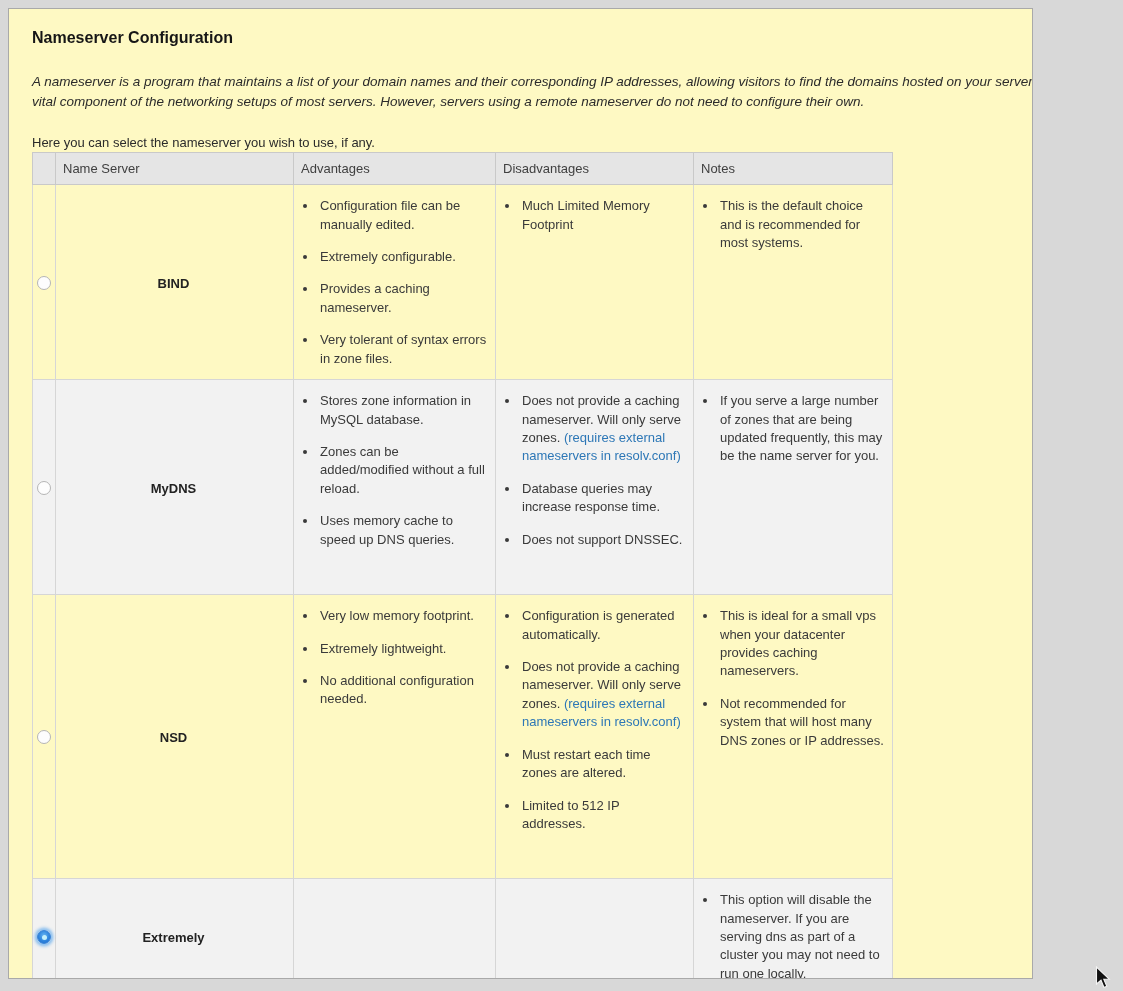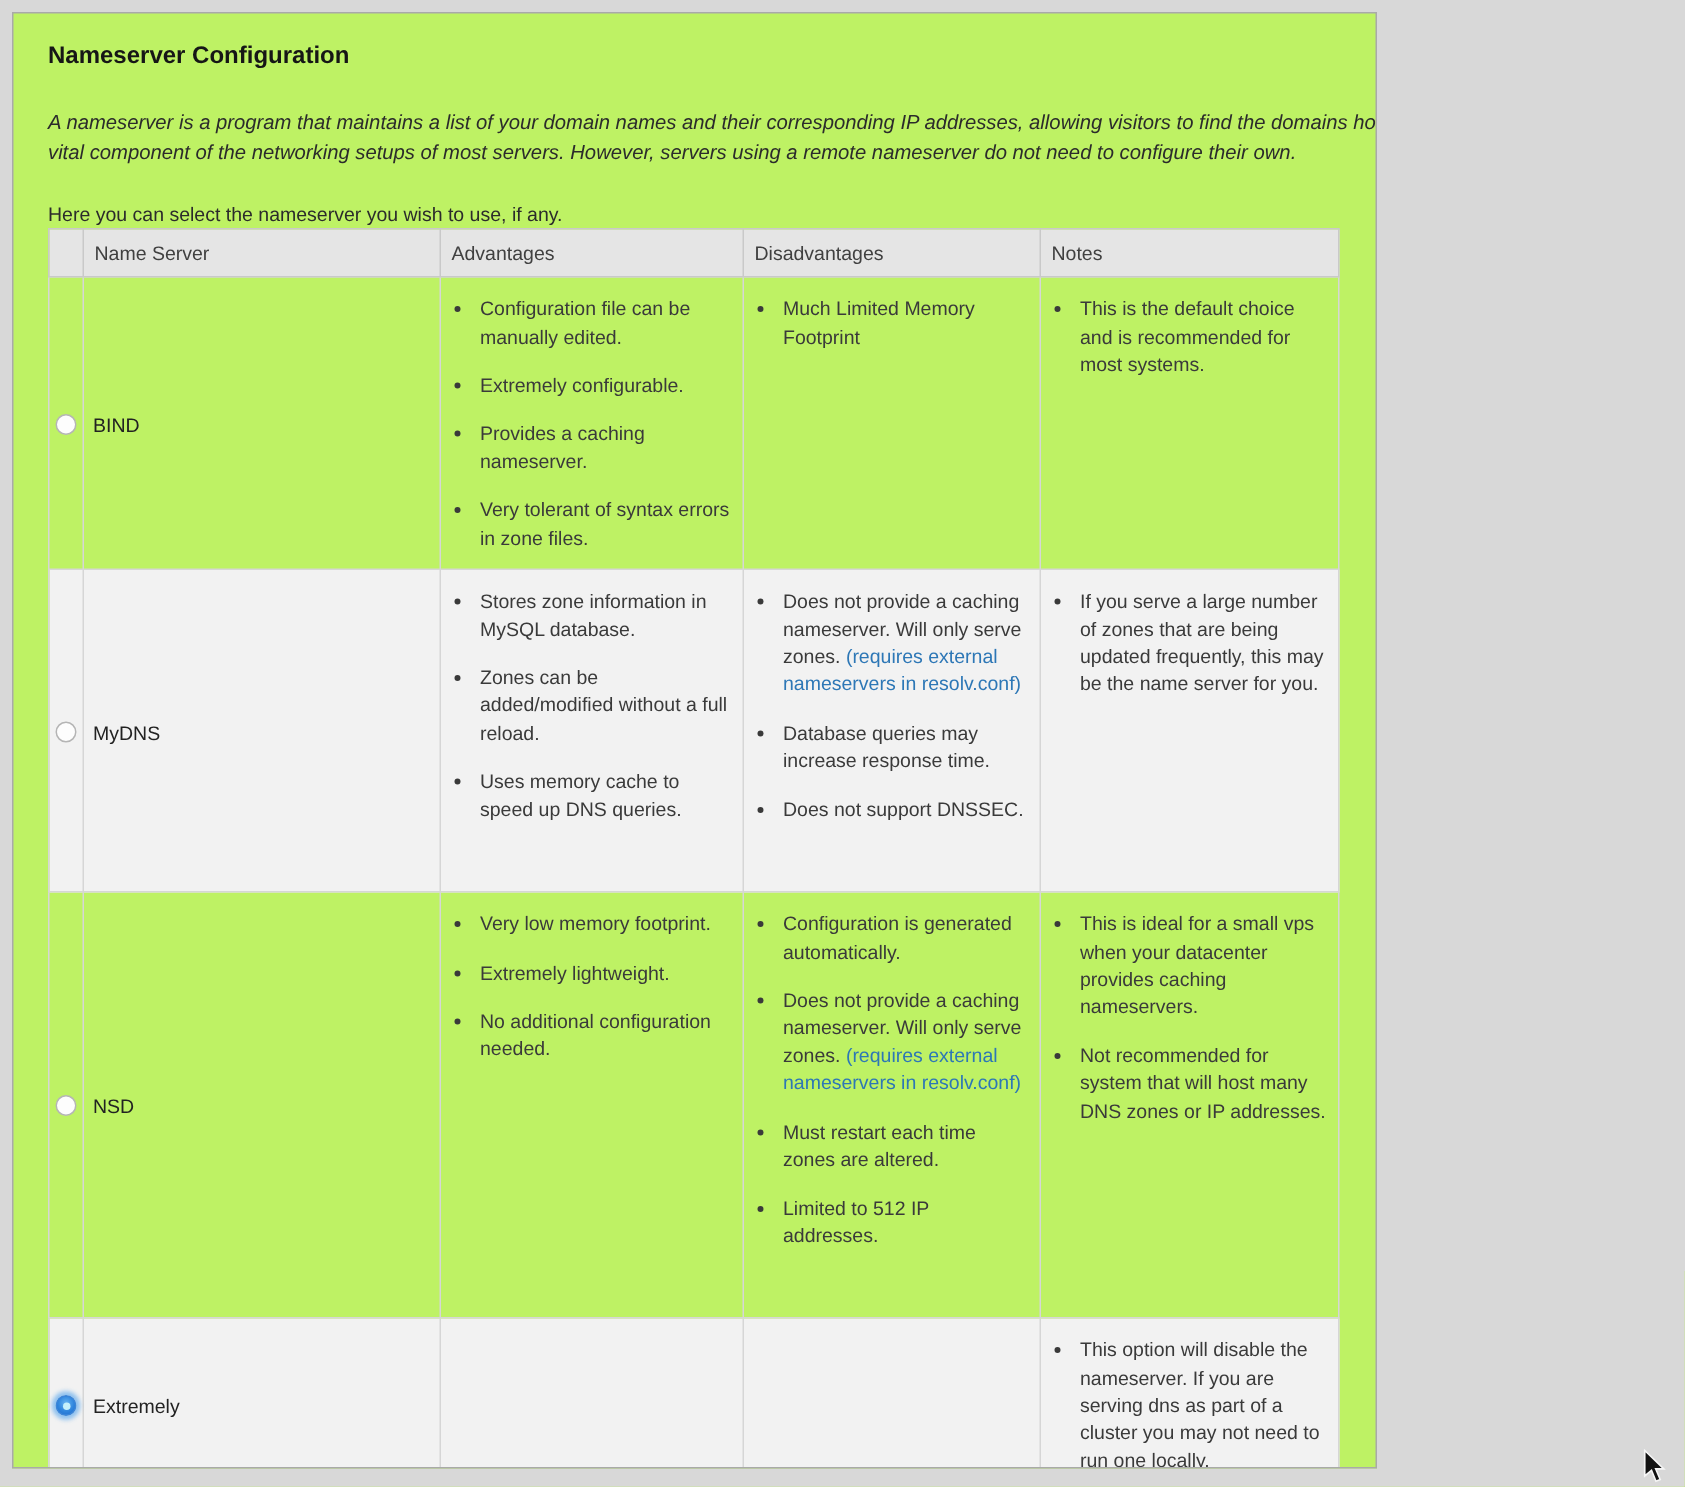--- a/index.html
+++ b/index.html
@@ -6,22 +6,22 @@
   html, body {
     margin: 0; padding: 0;
     width: 1123px; height: 991px;
     background: #d8d8d8;
     font-family: "Liberation Sans", "DejaVu Sans", sans-serif;
     overflow: hidden;
   }
   .panel {
     position: absolute;
     left: 8px; top: 8px;
-    width: 910px; height: 971px;
-    background: #bef264;
+    width: 1025px; height: 971px;
+    background: #fef9c3;
     border: 1px solid #a9a9a9;
     padding: 12px 16px;
     overflow: hidden;
   }
   .page-title {
     margin: 8px 0 0 7px;
     font-size: 16px;
     font-weight: bold;
     color: #161616;
   }
@@ -66,21 +66,22 @@
   .ns-table tbody tr:nth-child(3) { height: 284px; }
   .ns-table tbody tr:nth-child(4) { height: 112px; }
   .ns-table tbody tr.striped { background: #f2f2f2; }
   td.radio-cell {
     vertical-align: middle;
     text-align: center;
     padding: 0;
   }
   td.name-cell {
     vertical-align: middle;
-    font-weight: normal;
+    text-align: center;
+    font-weight: bold;
     color: #222222;
     font-size: 13px;
   }
   ul.cell-list {
     margin: 0;
     padding-left: 18px;
   }
   ul.cell-list li {
     margin-bottom: 14px;
     line-height: 1.42;

